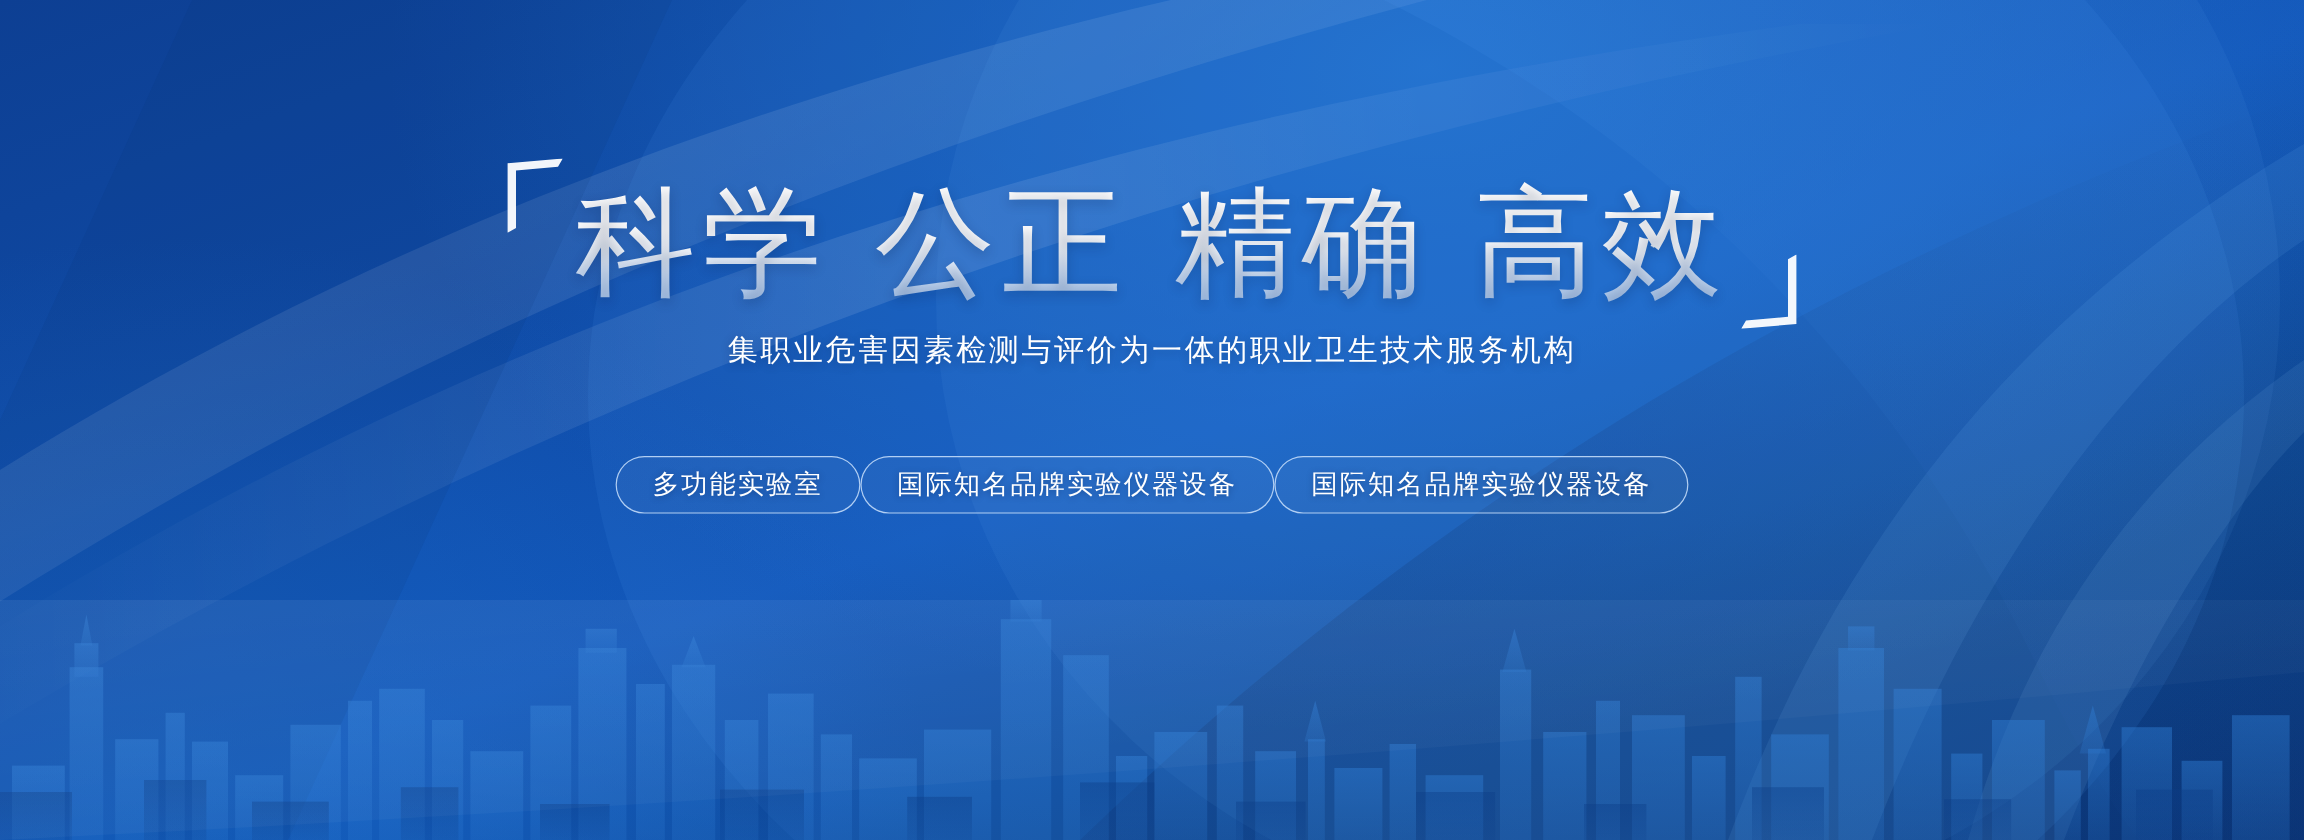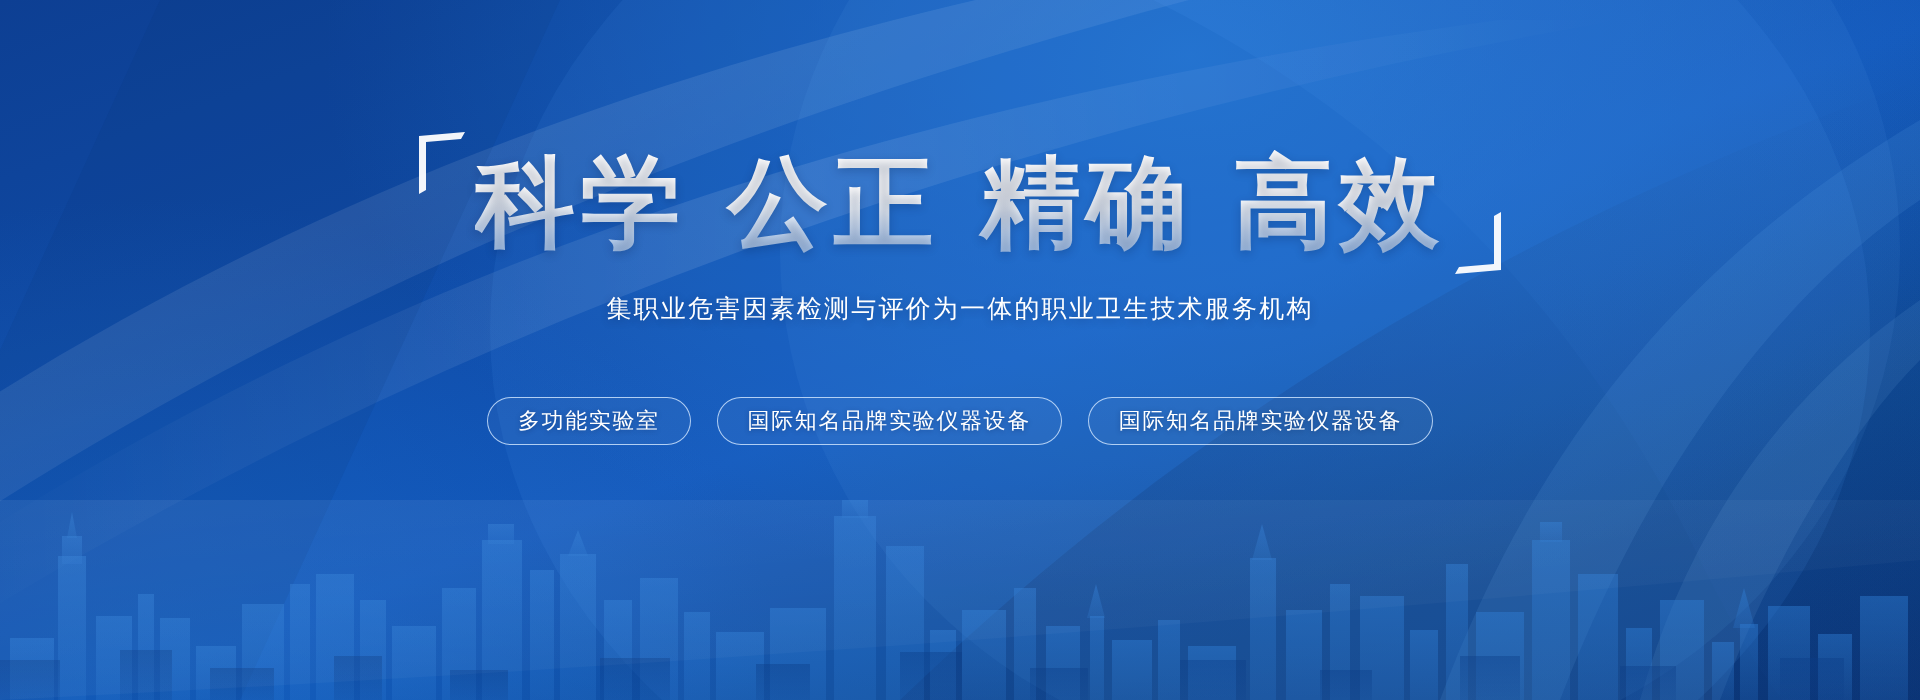--- a/index.html
+++ b/index.html
@@ -51,21 +51,21 @@
 
   .headline-wrap {
     position: relative;
     margin-top: 150px;
     padding: 0 62px;
   }
 
   .headline {
     font-size: 100px;
     line-height: 1.06;
-    font-weight: 700;
+    font-weight: 400;
     letter-spacing: 6px;
     white-space: nowrap;
     background-image: linear-gradient(180deg,
         #ffffff 0%,
         #ffffff 40%,
         #f2f7fd 56%,
         #c4d8f2 78%,
         #9dbde6 100%);
     -webkit-background-clip: text;
     background-clip: text;
@@ -77,34 +77,33 @@
 
   .bracket {
     position: absolute;
     width: 48px;
     height: 62px;
   }
   .bracket.open  { left: 4px;  top: -18px; }
   .bracket.close { right: 4px; bottom: -18px; transform: rotate(180deg); }
 
   .subtitle {
-    margin-top: 36px;
+    margin-top: 19px;
     font-size: 25px;
     letter-spacing: 2.2px;
     color: #ffffff;
     font-weight: 500;
     white-space: nowrap;
     text-shadow: 0 2px 8px rgba(2,22,64,0.30);
     font-family: "DejaVu Sans", "Liberation Sans", sans-serif;
   }
 
   .pill-row {
     margin-top: 72px;
     display: flex;
-    gap: 26px;
     align-items: center;
   }
 
   .pill {
     height: 48px;
     padding: 0 30px;
     display: flex;
     align-items: center;
     justify-content: center;
     border: 1.6px solid rgba(198,222,250,0.88);

